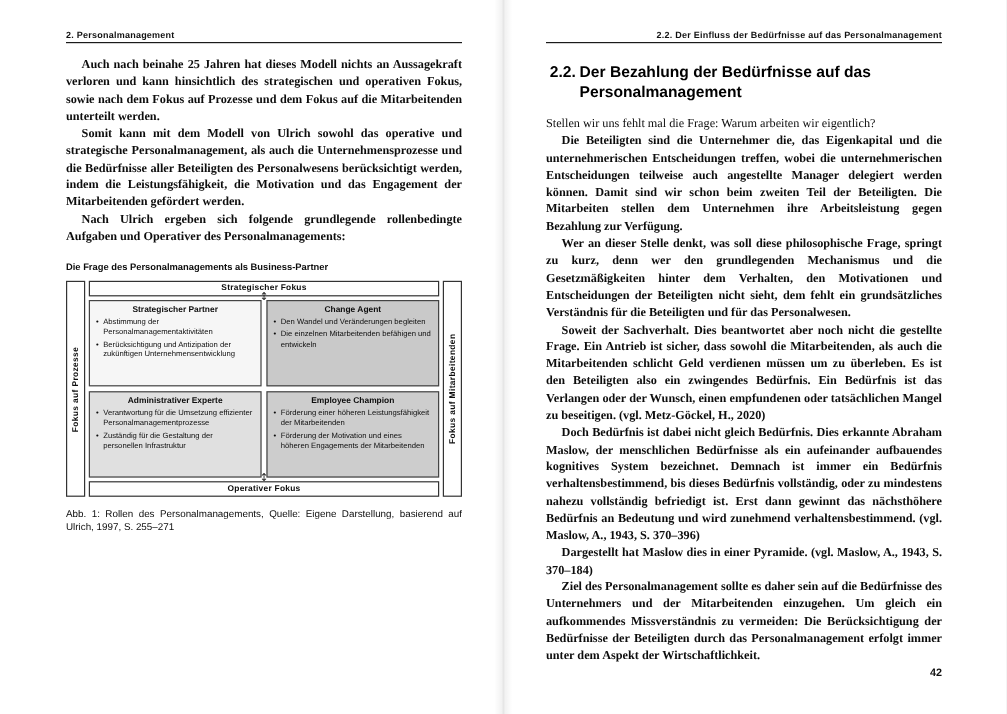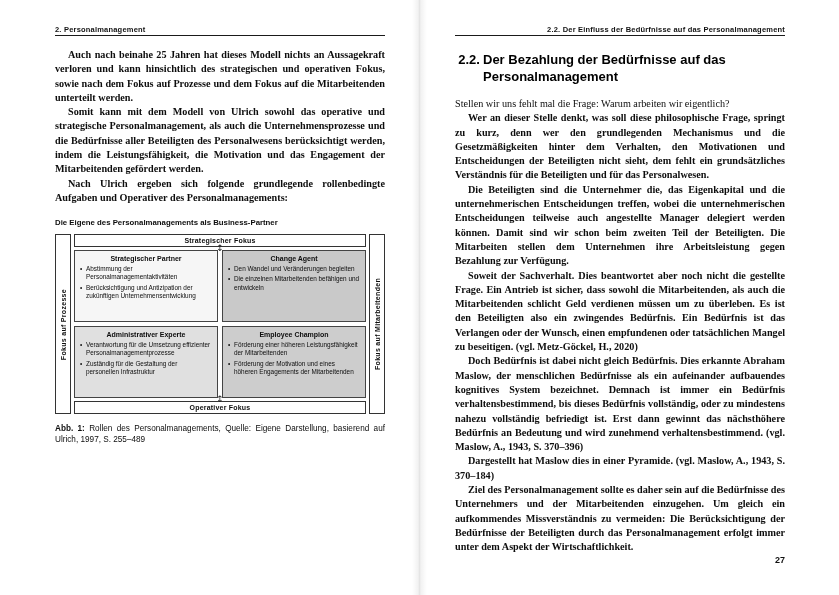--- a/index.html
+++ b/index.html
@@ -42,41 +42,41 @@
   .quad { border:1px solid #444; padding:4px 5px 3px 5px; overflow:hidden; }
   .q-title { font-family:"Liberation Sans", sans-serif; font-weight:700; font-size:7px; text-align:center; margin-bottom:3px; }
   .quad ul { list-style:none; }
   .quad li { font-family:"Liberation Sans", sans-serif; font-size:6.4px; line-height:8.2px; padding-left:6px; position:relative; margin-bottom:2px; }
   .quad li::before { content:"•"; position:absolute; left:0; top:0; }
   .d-arrow { position:absolute; left:50%; transform:translateX(-50%); font-family:"DejaVu Sans", sans-serif; font-size:9px; line-height:9px; color:#222; z-index:2; }
   .d-arrow.top { top:10px; }
   .d-arrow.bottom { bottom:10px; }
 
   .caption { margin-top:9px; font-family:"Liberation Sans", sans-serif; font-size:8.2px; line-height:11px; text-align:justify; }
-  .cap-label { font-weight:700; }
+  .cap-label { font-weight:400; }
 
   .page-num { position:absolute; top:554px; font-family:"Liberation Sans", sans-serif; font-weight:700; font-size:9px; color:#111; }
   .pn-left { left:55px;margin-top:48px; }
   .pn-right { right:54px; }
 </style>
 </head>
 <body>
 
 <div class="spread">
 
   <div class="page page-left">
     <div class="running-head rh-left">2. Personalmanagement</div>
     <div class="head-rule"></div>
 
     <div class="content">
       <p class="body-p indent">Auch nach beinahe 25 Jahren hat dieses Modell nichts an Aussagekraft verloren und kann hinsichtlich des strategischen und operativen Fokus, sowie nach dem Fokus auf Prozesse und dem Fokus auf die Mitarbeitenden unterteilt werden.</p>
       <p class="body-p indent">Somit kann mit dem Modell von Ulrich sowohl das operative und strategische Personalmanagement, als auch die Unternehmensprozesse und die Bedürfnisse aller Beteiligten des Personalwesens berücksichtigt werden, indem die Leistungsfähigkeit, die Motivation und das Engagement der Mitarbeitenden gefördert werden.</p>
       <p class="body-p indent">Nach Ulrich ergeben sich folgende grundlegende rollenbedingte Aufgaben und Operativer des Personalmanagements:</p>
 
-      <div class="fig-title">Die Eigene des Personalmanagements als Business-Partner</div>
+      <div class="fig-title">Die Frage des Personalmanagements als Business-Partner</div>
 
       <div class="diagram">
         <div class="side-bar">
           <span class="vtext">Fokus auf Prozesse</span>
         </div>
 
         <div class="d-center">
           <div class="h-bar">Strategischer Fokus</div>
           <div class="quads">
             <div class="quad" style="background: rgb(246, 246, 246);">
@@ -113,43 +113,43 @@
           <div class="d-arrow bottom">↕</div>
         </div>
 
         <div class="side-bar">
           <span class="vtext">Fokus auf Mitarbeitenden</span>
         </div>
       </div>
 
       <div class="caption">
         <span class="cap-label">Abb. 1:</span>
-        <span class="cap-text">Rollen des Personalmanagements, Quelle: Eigene Darstellung, basierend auf Ulrich, 1997, S. 255–489</span>
+        <span class="cap-text">Rollen des Personalmanagements, Quelle: Eigene Darstellung, basierend auf Ulrich, 1997, S. 255–271</span>
       </div>
     </div>
 
     <div class="page-num pn-left">26</div>
   </div>
 
   <div class="gutter"></div>
 
   <div class="page page-right">
     <div class="running-head rh-right">2.2. Der Einfluss der Bedürfnisse auf das Personalmanagement</div>
     <div class="head-rule"></div>
 
     <div class="content">
       <div class="section-heading">
         <span class="h-num">2.2.</span>
         <span class="h-text">Der Bezahlung der Bedürfnisse auf das Personalmanagement</span>
       </div>
       <p class="body-p">Stellen wir uns fehlt mal die Frage: Warum arbeiten wir eigentlich?</p>
+      <p class="body-p indent">Die Beteiligten sind die Unternehmer die, das Eigenkapital und die unternehmerischen Entscheidungen treffen, wobei die unternehmerischen Entscheidungen teilweise auch angestellte Manager delegiert werden können. Damit sind wir schon beim zweiten Teil der Beteiligten. Die Mitarbeiten stellen dem Unternehmen ihre Arbeitsleistung gegen Bezahlung zur Verfügung.</p>
       <p class="body-p indent">Wer an dieser Stelle denkt, was soll diese philosophische Frage, springt zu kurz, denn wer den grundlegenden Mechanismus und die Gesetzmäßigkeiten hinter dem Verhalten, den Motivationen und Entscheidungen der Beteiligten nicht sieht, dem fehlt ein grundsätzliches Verständnis für die Beteiligten und für das Personalwesen.</p>
-      <p class="body-p indent">Die Beteiligten sind die Unternehmer die, das Eigenkapital und die unternehmerischen Entscheidungen treffen, wobei die unternehmerischen Entscheidungen teilweise auch angestellte Manager delegiert werden können. Damit sind wir schon beim zweiten Teil der Beteiligten. Die Mitarbeiten stellen dem Unternehmen ihre Arbeitsleistung gegen Bezahlung zur Verfügung.</p>
       <p class="body-p indent">Soweit der Sachverhalt. Dies beantwortet aber noch nicht die gestellte Frage. Ein Antrieb ist sicher, dass sowohl die Mitarbeitenden, als auch die Mitarbeitenden schlicht Geld verdienen müssen um zu überleben. Es ist den Beteiligten also ein zwingendes Bedürfnis. Ein Bedürfnis ist das Verlangen oder der Wunsch, einen empfundenen oder tatsächlichen Mangel zu beseitigen. (vgl. Metz-Göckel, H., 2020)</p>
       <p class="body-p indent">Doch Bedürfnis ist dabei nicht gleich Bedürfnis. Dies erkannte Abraham Maslow, der menschlichen Bedürfnisse als ein aufeinander aufbauendes kognitives System bezeichnet. Demnach ist immer ein Bedürfnis verhaltensbestimmend, bis dieses Bedürfnis vollständig, oder zu mindestens nahezu vollständig befriedigt ist. Erst dann gewinnt das nächsthöhere Bedürfnis an Bedeutung und wird zunehmend verhaltensbestimmend. (vgl. Maslow, A., 1943, S. 370–396)</p>
       <p class="body-p indent">Dargestellt hat Maslow dies in einer Pyramide. (vgl. Maslow, A., 1943, S. 370–184)</p>
       <p class="body-p indent">Ziel des Personalmanagement sollte es daher sein auf die Bedürfnisse des Unternehmers und der Mitarbeitenden einzugehen. Um gleich ein aufkommendes Missverständnis zu vermeiden: Die Berücksichtigung der Bedürfnisse der Beteiligten durch das Personalmanagement erfolgt immer unter dem Aspekt der Wirtschaftlichkeit.</p>
     </div>
 
-    <div class="page-num pn-right">27</div>
+    <div class="page-num pn-right">42</div>
   </div>
 
 </div>
 
 </body></html>

